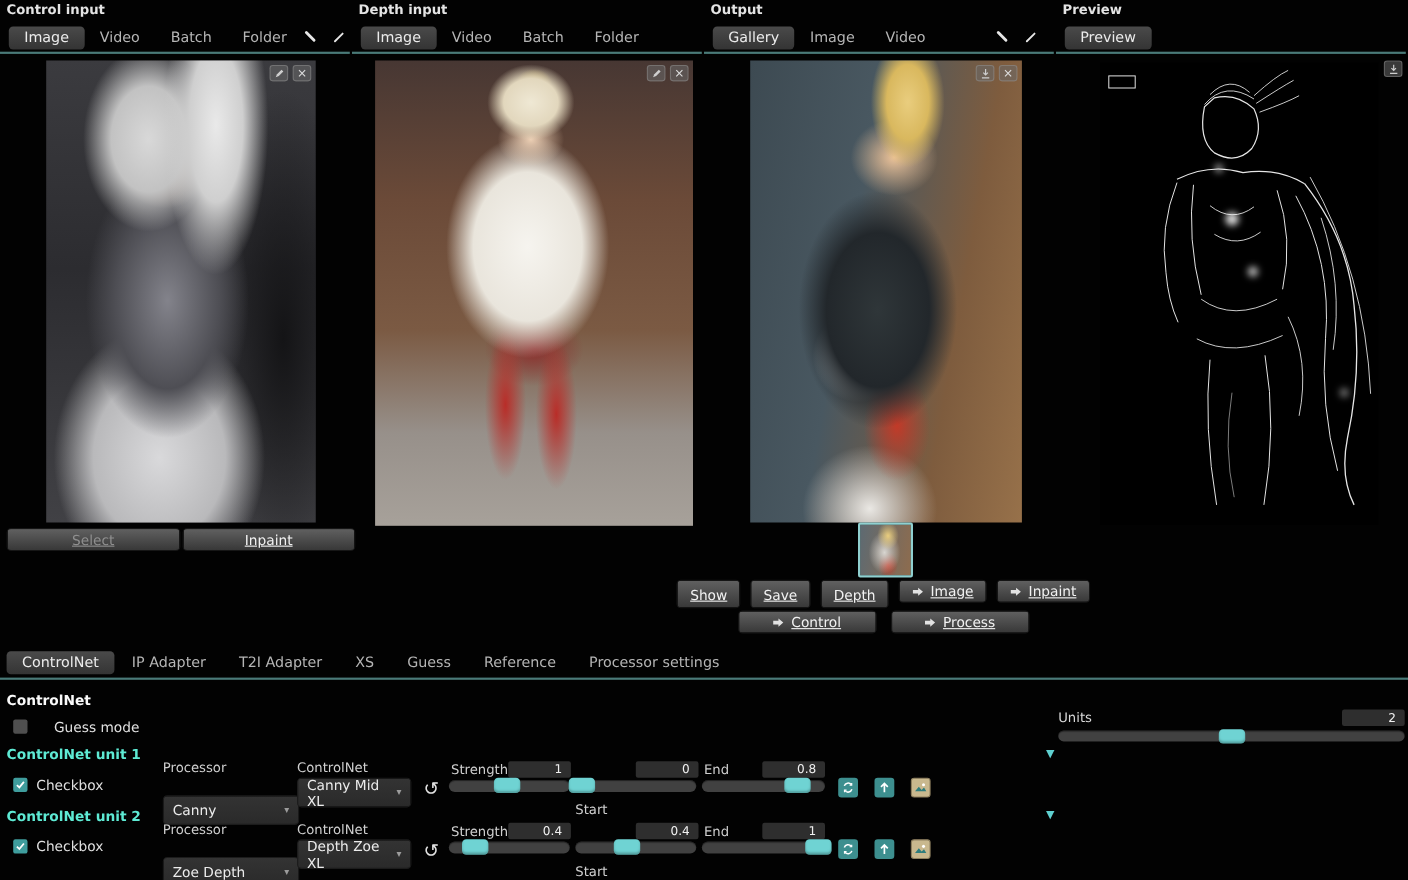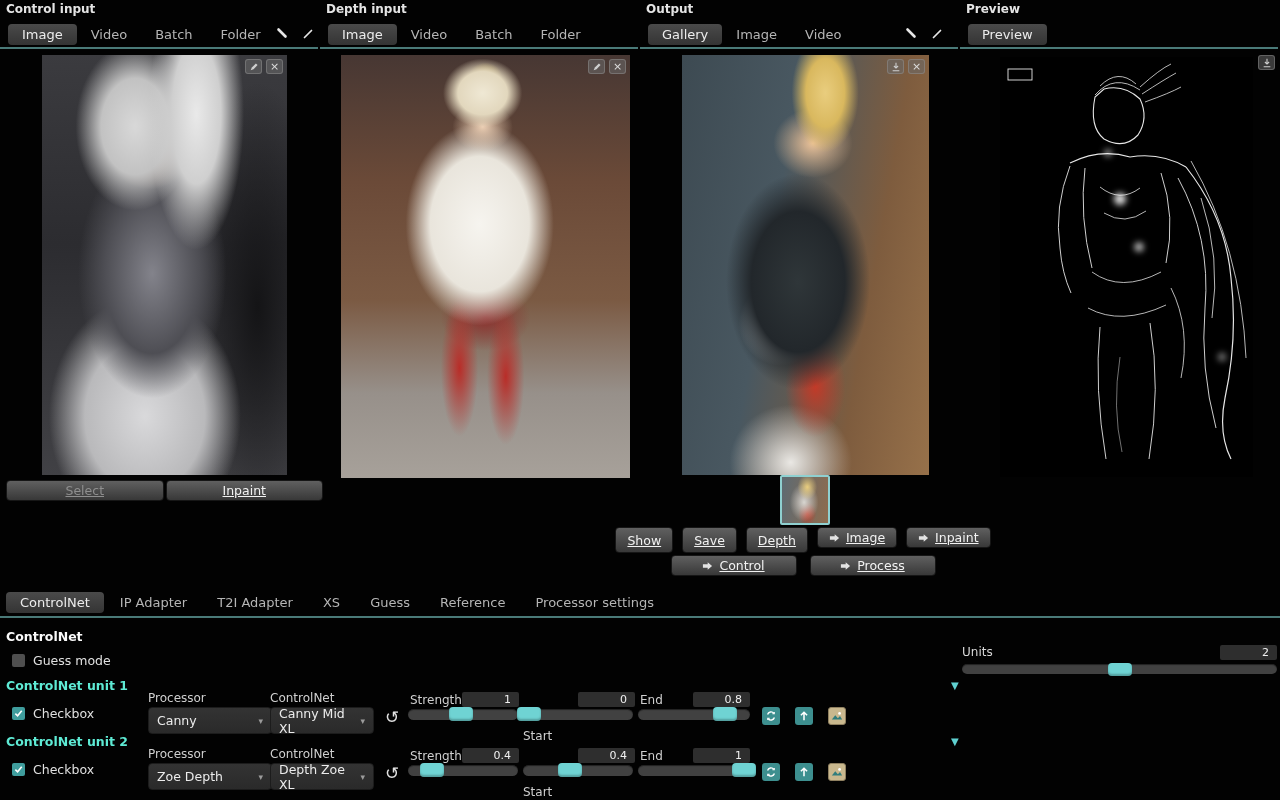--- a/index.html
+++ b/index.html
@@ -78,21 +78,21 @@
   .out-row2 .btn { width:126px;justify-content:center; }
   .arrow-ic { width:11px; height:10px; display:inline-flex; }
 
   .preview-dl { position:absolute; top:55px; left:298px; }
 
   
   .bottom { position:absolute; top:589px; left:0; width:1280px; height:211px; }
   .main-tabs { position:relative; height:29px; display:flex; align-items:center; gap:2px;
                border-bottom:2px solid #4a7a78; padding-left:6px; }
   .cn-heading { position:absolute; top:40px; left:6px; font-size:12.5px; font-weight:700; color:#fafafa; }
-  .guess { position:absolute; top:64px; left:12px; display:flex; align-items:center; gap:8px;
+  .guess { position:absolute; top:64px; left:12px; display:flex; align-items:center; gap:24px;
            font-size:12.5px; color:#e0e0e0; cursor:pointer; }
   .cb { width:13px; height:13px; border-radius:2px; background:#4f4f4f; display:inline-flex;
         align-items:center; justify-content:center; }
   .cb.checked { background:#3f9d9d; }
 
   .units-block { position:absolute; top:56px; left:962px; width:315px; height:30px; }
   .units-label { position:absolute; top:0; left:0; font-size:12px; color:#d8d8d8; }
   .val-box { background:#2e2e2e; border-radius:2px; font-size:11px; color:#f0f0f0;
              text-align:right; padding:1px 8px 0 2px; height:15px; cursor:text; }
   .units-val { position:absolute; top:0; right:0; width:57px; }
@@ -108,21 +108,21 @@
   .unit { position:absolute; left:0; width:1280px; height:56px; }
   .u1 { top:89px; } .u2 { top:145px;padding-left:16px; }
   .unit .unit-title { top:0; }
   .unit .check { position:absolute; left:12px; top:28px; display:flex; align-items:center; gap:8px;
                  font-size:12.5px; color:#e0e0e0; cursor:pointer; }
   .flabel { position:absolute; top:13px; font-size:12px; color:#cfcfcf; }
   .dropdown { position:absolute; top:29px; height:27px; background:linear-gradient(180deg,#333333,#2a2a2a);
               border:1px solid #1c1c1c; border-radius:4px; display:flex; align-items:center;
               padding:0 8px; font-size:12.5px; color:#ececec; cursor:pointer; }
   .dropdown .caret { margin-left:auto; color:#9c9c9c; font-size:9px; padding-left:8px; }
-  .lp { left:148px; } .dd-proc { left:148px; width:124px; }
+  .lp { left:148px; } .dd-proc { left:148px; width:124px;margin-top:16px; }
   .lc { left:270px; } .dd-cnet { left:270px; width:104px; }
   .reset { position:absolute; left:385px; top:31px; font-size:17px; color:#e2e2e2; cursor:pointer;
            background:none; border:none; line-height:1; }
   .sl-label { position:absolute; top:15px; font-size:12px; color:#cfcfcf; }
   .sl-val { position:absolute; top:14px; width:57px; }
   .sl-track { top:31px; height:11px; }
   .ls1{left:410px;} .vs1{left:462px;} .ts1{left:408px; width:110px;}
   .ls2{left:523px;margin-top:36px;} .vs2{left:578px;} .ts2{left:523px; width:110px;}
   .ls3{left:640px;} .vs3{left:693px;} .ts3{left:638px; width:112px;}
   .ubtns { position:absolute; left:762px; top:29px; display:flex; gap:15px; }

